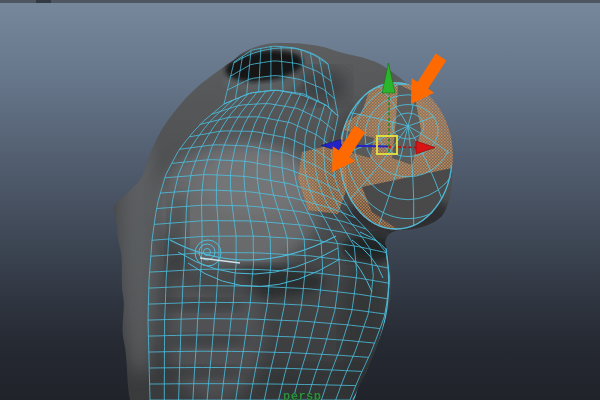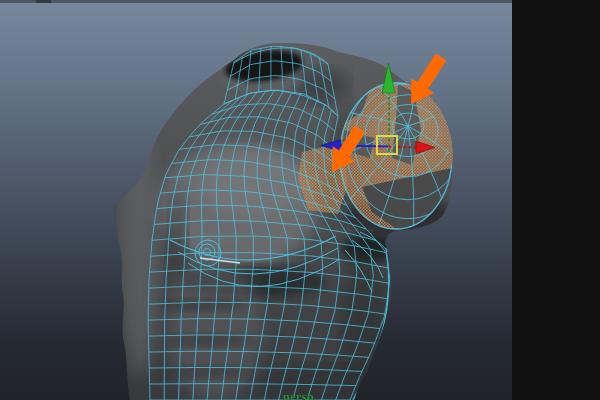--- a/index.html
+++ b/index.html
@@ -1,19 +1,19 @@
 <!DOCTYPE html>
 <html><head>
 <meta charset="utf-8">
 <style>
   html,body{margin:0;padding:0;background:#111;}
   .viewport{
-    position:relative;width:512px;height:400px;overflow:hidden;
+    position:relative;width:600px;height:400px;overflow:hidden;
     background:linear-gradient(180deg,#78889c 0%,#68788c 18%,#525e70 40%,#39414e 65%,#262a33 85%,#20232a 100%);
-    font-family:Liberation Serif, serif;
+    font-family:Liberation Mono, monospace;
   }
   .topbar{position:absolute;top:0;left:0;width:600px;height:3px;background:#4d5661;}
   .topbar .notch{position:absolute;top:0;left:36px;width:15px;height:3px;background:#343a41;}
   .scene{position:absolute;top:0;left:0;}
   .camlabel{
     position:absolute;left:283px;top:390px;
     font-size:12px;font-weight:bold;color:#2f8f3e;letter-spacing:.5px;
     text-shadow:0 1px 1px #10240f;line-height:14px;
   }
 </style>

